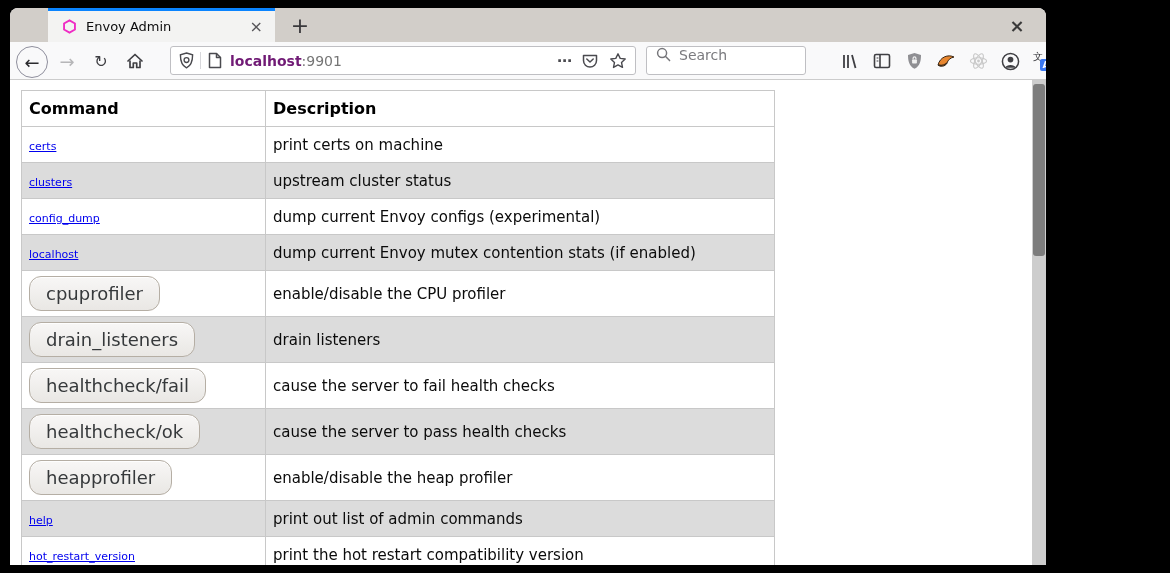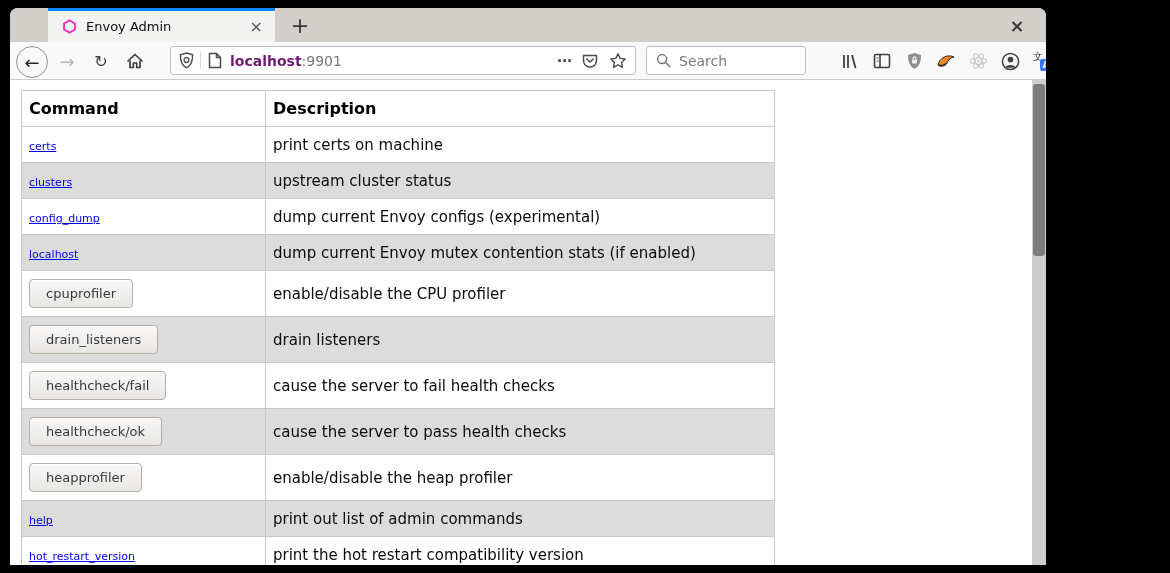--- a/index.html
+++ b/index.html
@@ -47,21 +47,21 @@
     left:160px;top:4px;width:466px;height:29px;background:#fff;border:1px solid #bfbfc3;
     border-radius:3px;box-sizing:border-box;display:flex;align-items:center;padding:0 8px;
   }
   .urlbar .divider{width:1px;height:17px;background:#d7d7db;margin:0 7px 0 6px;}
   .url-text{font-size:14px;margin-left:8px;flex:1;white-space:nowrap;overflow:hidden;}
   .url-host{color:#701a75;font-weight:bold;}
   .url-port{color:#757575;}
   .url-dots{font-size:15px;font-weight:bold;color:#4a4a4f;letter-spacing:1px;margin:0 8px;}
   .searchbar{
     left:636px;top:4px;width:160px;height:29px;background:#fff;border:1px solid #bfbfc3;
-    border-radius:3px;box-sizing:border-box;display:flex;align-items:center;padding:0 9px;
+    border-radius:3px;box-sizing:border-box;display:flex;align-items:flex-start;padding:0 9px;
   }
   .search-ph{font-size:14px;color:#7a7a7e;margin-left:8px;}
   .toolbar-icons{left:824px;top:4px;height:30px;display:flex;align-items:center;}
   .ticon{width:32px;height:30px;display:flex;align-items:center;justify-content:center;}
   .chevrons{font-size:17px;color:#3f3f43;font-weight:bold;}
   .vsep{width:1px;height:22px;background:#d0d0d4;margin:0 5px;}
   .hamburger{font-size:17px;color:#3f3f43;}
   .translate-box{position:relative;width:18px;height:18px;}
   .translate-box .zh{position:absolute;left:0;top:-2px;font-size:10px;color:#2f2f33;}
   .translate-box .en{
@@ -74,22 +74,22 @@
   .scroll-thumb{position:absolute;left:1px;top:4px;width:12px;height:172px;background:#7d7d7d;border-radius:3px;}
   table.cmd{border-collapse:collapse;table-layout:fixed;width:753px;margin:10px 0 0 11px;}
   .cmd th,.cmd td{border:1px solid #c8c8c8;padding:0 4px 0 7px;vertical-align:middle;text-align:left;}
   .cmd th{font-size:16px;font-weight:bold;height:35px;color:#000;background:#fff;}
   .cmd td{font-size:15px;color:#0b0b0b;}
   tr.link-row td{height:35px;}
   tr.btn-row td{height:45px;}
   tr.alt{background:#dcdcdc;padding-left:16px;}
   a.command-link{color:#0000ee;text-decoration:underline;font-size:11px;}
   .gtk-button{
-    font-family:"DejaVu Sans","Liberation Sans",sans-serif;font-size:13px;color:#36393b;
-    padding:6px 16px;border:1px solid #b5aea4;border-radius:4px;
+    font-family:"DejaVu Sans","Liberation Sans",sans-serif;font-size:18px;color:#36393b;
+    padding:6px 16px;border:1px solid #b5aea4;border-radius:12px;
     background:linear-gradient(#f8f7f6,#e9e7e4);box-shadow:inset 0 1px rgba(255,255,255,.85);
   }
   svg{display:block;}
 </style>
 </head>
 <body>
 
 <div class="window">
 
   <div class="titlebar">

